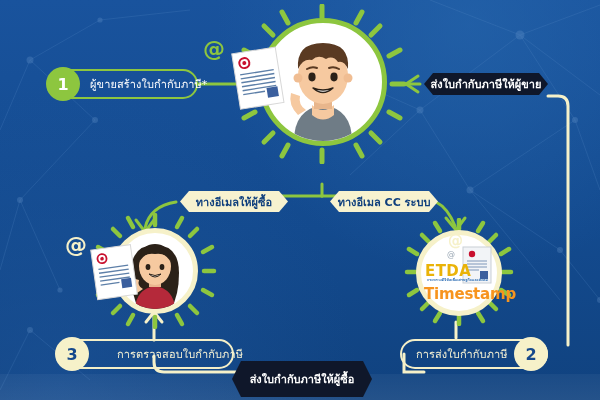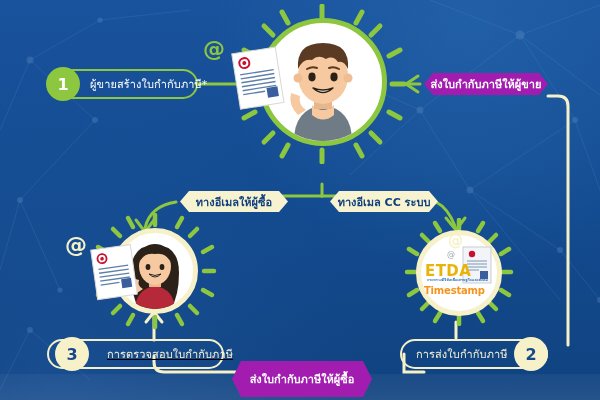--- a/index.html
+++ b/index.html
@@ -36,35 +36,35 @@
 
   .badge{position:absolute;width:34px;height:34px;border-radius:50%;
     display:flex;align-items:center;justify-content:center;
     font-size:16px;font-weight:bold;}
   .badge-green{background:#8dc63f;color:#ffffff;}
   .badge-cream{background:#f6f1c9;color:#16498c;}
 
   
   .banner{position:absolute;display:flex;align-items:center;justify-content:center;
     font-size:11px;font-weight:bold;white-space:nowrap;}
-  .ban-green{background:#a21caf;color:#ffffff;}
+  .ban-green{background:#0f172a;color:#ffffff;}
   .ban-cream{background:#f7f2cf;color:#0f3f7d;}
   .chev-both{clip-path:polygon(0 50%,9px 0,calc(100% - 9px) 0,100% 50%,calc(100% - 9px) 100%,9px 100%);}
 
   
   .avatar{position:absolute;border-radius:50%;overflow:hidden;box-sizing:border-box;}
   .av-green{border:5px solid #8dc63f;background:#ffffff;}
   .av-cream{border:5px solid #f6f1c9;background:#ffffff;}
 
   .at{position:absolute;font-size:22px;font-weight:bold;line-height:1;}
   .at-green{color:#8dc63f;}
   .at-cream{color:#f6f1c9;}
 
   .doc{position:absolute;}
-  .timestamp-txt{position:absolute;font-size:10px;font-weight:bold;color:#f7941e;
+  .timestamp-txt{position:absolute;font-size:15px;font-weight:bold;color:#f7941e;
     letter-spacing:-.2px;white-space:nowrap;}
   .etda-txt{position:absolute;font-size:15px;font-weight:bold;color:#eab308;
     letter-spacing:.4px;white-space:nowrap;}
   .etda-sub{position:absolute;font-size:3.6px;font-weight:bold;color:#2f6fb5;
     letter-spacing:.1px;white-space:nowrap;}
 </style>
 </head>
 <body>
 
 <div id="stage">
@@ -306,21 +306,21 @@
       <line x1="8" y1="24" x2="28" y2="24"></line>
         <line x1="8" y1="27" x2="20" y2="27"></line>
     </g>
     <rect x="21" y="28" width="8" height="8" fill="#3b5f9e"></rect>
   </svg>
 
   <div class="etda-txt" style="left:425px;top:262px;">ETDA</div>
   <div class="etda-sub" style="left:427px;top:277px;">กระทรวงดิจิทัลเพื่อเศรษฐกิจและสังคม</div>
   <div class="timestamp-txt" style="left:424px;top:285px;">Timestamp</div>
 
-  <div class="pill pill-cream" style="left:47px;top:339px;width:177px;padding-left:58px;text-decoration:underline;">
+  <div class="pill pill-cream" style="left:57px;top:339px;width:177px;padding-left:58px;">
     <span class="pill-text">การตรวจสอบใบกำกับภาษี</span>
   </div>
   <div class="badge badge-cream" style="left:55px;top:337px;">3</div>
 
   <div class="pill pill-cream" style="left:400px;top:339px;width:148px;padding-left:14px;align-items:center;">
     <span class="pill-text">การส่งใบกำกับภาษี</span>
   </div>
   <div class="badge badge-cream" style="left:514px;top:337px;">2</div>
 
   <div class="banner ban-green chev-both" style="left:232px;top:361px;width:140px;height:36px;">ส่งใบกำกับภาษีให้ผู้ซื้อ</div>

